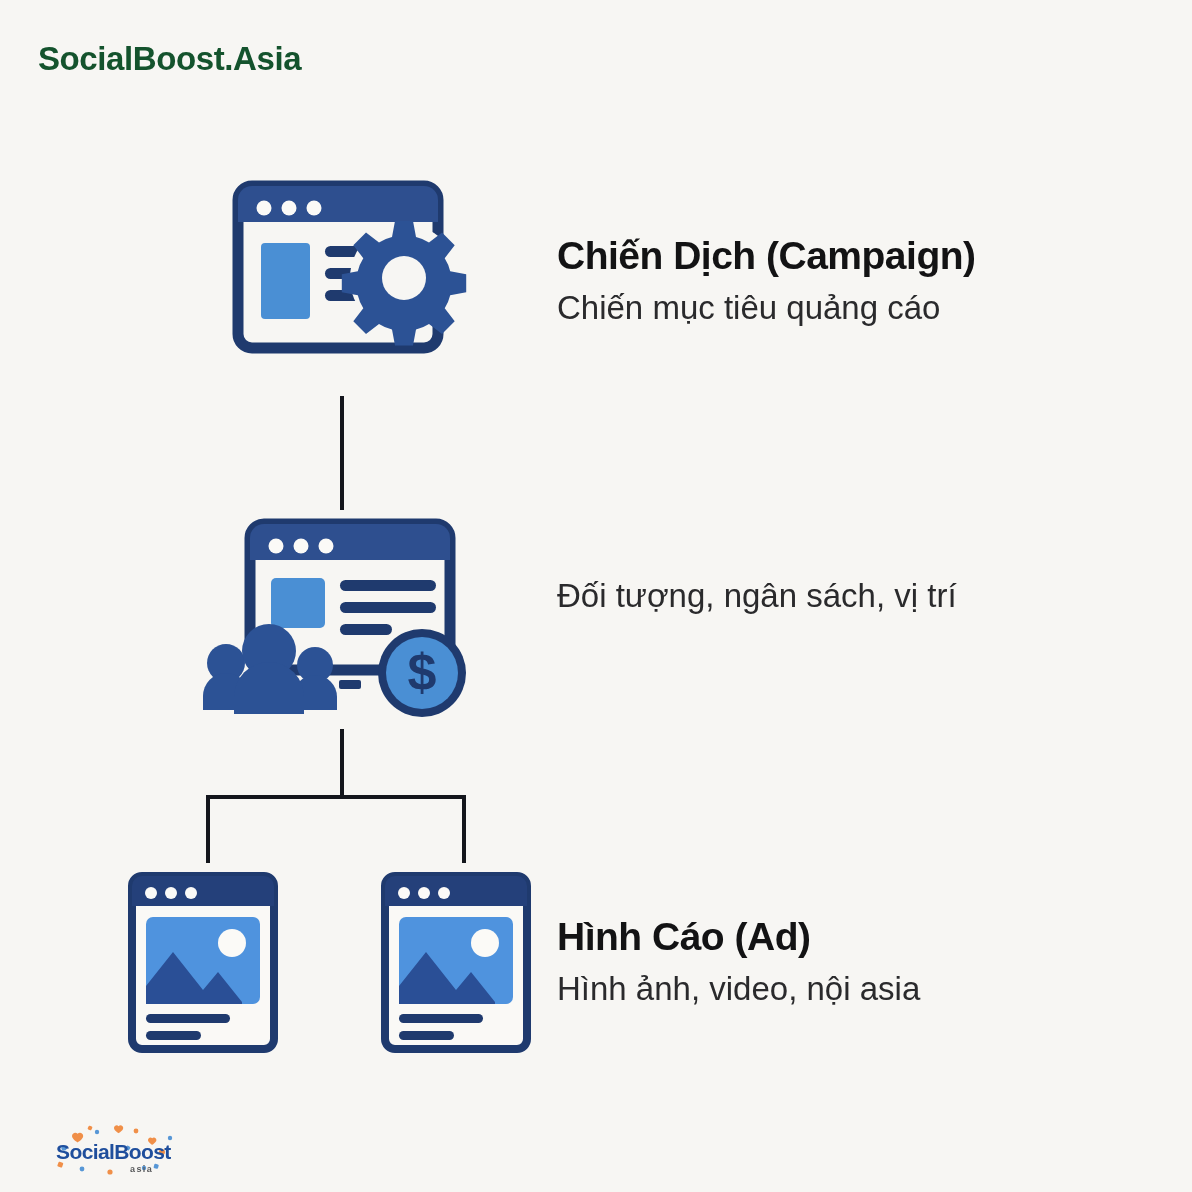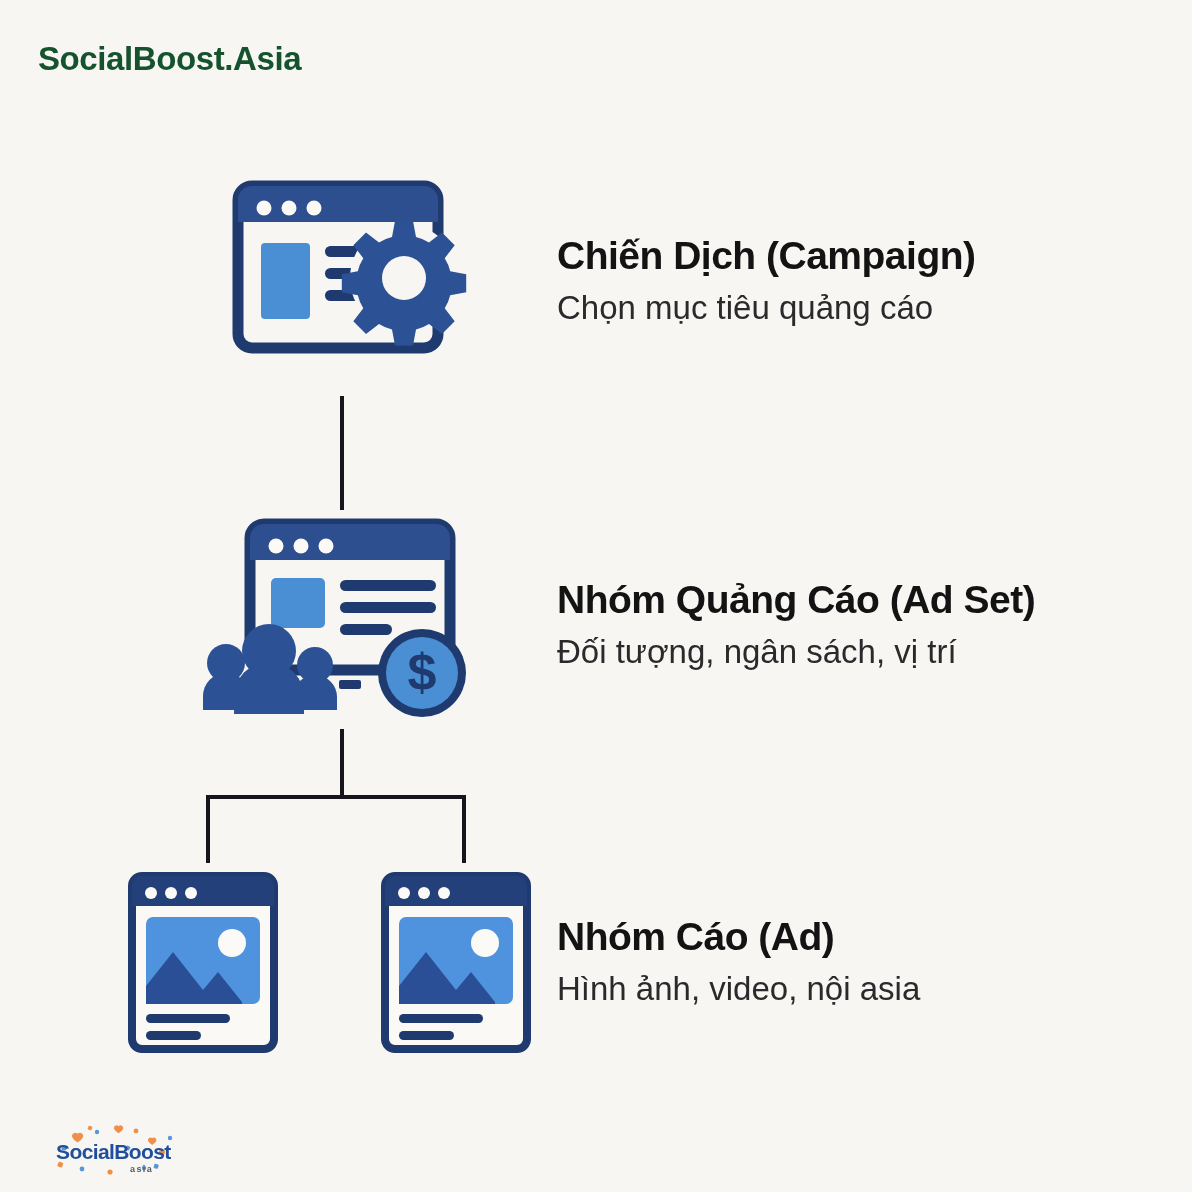--- a/index.html
+++ b/index.html
@@ -202,30 +202,29 @@
           <use href="#ad-card-shape"></use>
         </g>
       <g transform="translate(253,0)">
           <use href="#ad-card-shape"></use>
         </g>
     </svg>
   </div>
 
   <div class="row-text" id="text-campaign">
     <div class="row-heading">Chiến Dịch (Campaign)</div>
-    <div class="row-sub">Chọn mục tiêu quảng cáo</div>
+    <div class="row-sub">Chiến mục tiêu quảng cáo</div>
   </div>
 
   <div class="row-text" id="text-adset">
-    <div class="row-heading">Nhóm Quảng Cáo (Ad Set)</div>
     <div class="row-sub">Đối tượng, ngân sách, vị trí</div>
   </div>
 
   <div class="row-text" id="text-ad">
-    <div class="row-heading">Nhóm Cáo (Ad)</div>
+    <div class="row-heading">Hình Cáo (Ad)</div>
     <div class="row-sub">Hình ảnh, video, nội asia</div>
   </div>
 
   <div id="footer-logo">
     <svg width="132" height="58" viewBox="0 0 132 58">
 
       <g opacity="0.92">
         <path d="M20 14 a3.2 3.2 0 0 1 5.6 -2.2 a3.2 3.2 0 0 1 5.6 2.2 c0 3.2 -5.6 6.4 -5.6 6.4 s-5.6 -3.2 -5.6 -6.4 z" fill="#f0873a"></path>
         <path d="M62 6 a2.6 2.6 0 0 1 4.6 -1.8 a2.6 2.6 0 0 1 4.6 1.8 c0 2.6 -4.6 5.2 -4.6 5.2 s-4.6 -2.6 -4.6 -5.2 z" fill="#f0873a"></path>
         <path d="M96 18 a2.4 2.4 0 0 1 4.2 -1.7 a2.4 2.4 0 0 1 4.2 1.7 c0 2.4 -4.2 4.8 -4.2 4.8 s-4.2 -2.4 -4.2 -4.8 z" fill="#f0873a"></path>

